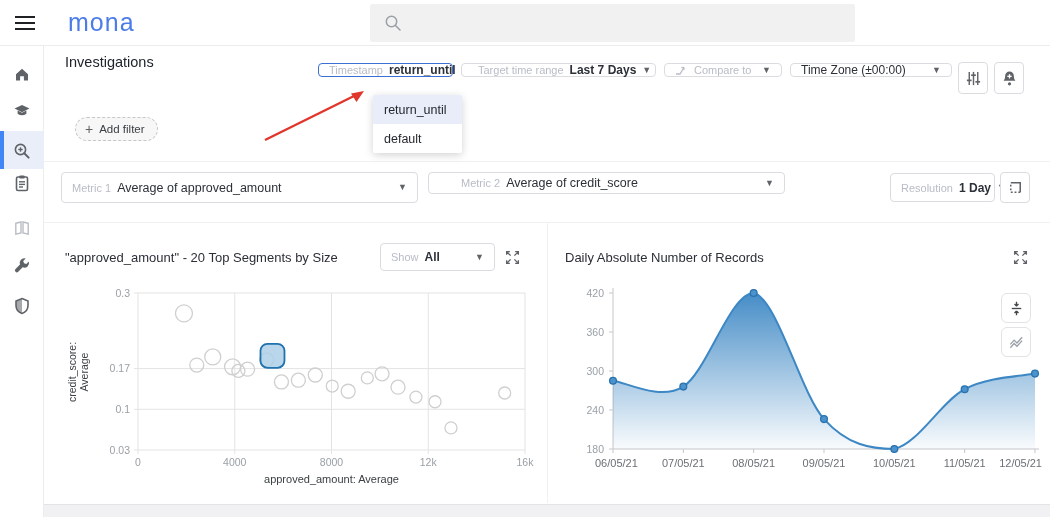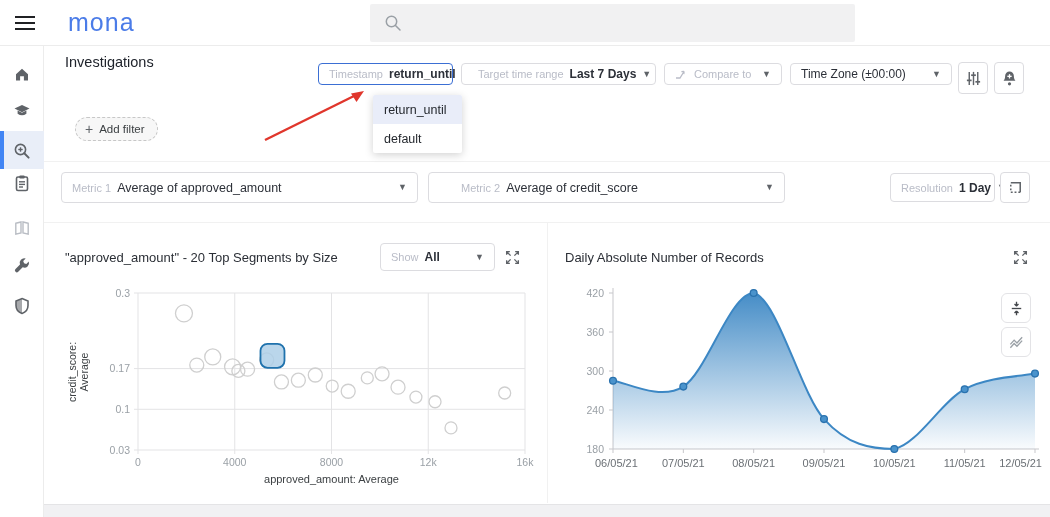--- a/index.html
+++ b/index.html
@@ -18,21 +18,21 @@
   
   #sidebar { left:0; top:46px; width:44px; height:471px; background:#fff; border-right:1px solid #ececec; z-index:4; }
   .side-icon { position:absolute; left:13px; width:18px; height:18px; cursor:pointer; }
   #side-active { position:absolute; left:0; top:85px; width:44px; height:38px; background:#e9eef8; }
   #side-active::before { content:""; position:absolute; left:0; top:0; width:4px; height:38px; background:#4285f4; }
 
   
   #main { left:44px; top:46px; width:1006px; height:458px; background:#fff; }
   #page-title { left:21px; top:8px; font-size:14.5px; font-weight:500; color:#20242c; }
 
-  .dd { position:absolute; height:22px; border:1px solid #dcdce0; border-radius:4px; background:#fff; display:flex; align-items:center; padding:0 10px; gap:6px; cursor:pointer; }
+  .dd { position:absolute; height:14px; border:1px solid #dcdce0; border-radius:4px; background:#fff; display:flex; align-items:center; padding:0 10px; gap:6px; cursor:pointer; }
   .dd .lbl { font-size:11px; color:#b9bcc7; white-space:nowrap; }
   .dd .val { font-size:12px; color:#2c3038; font-weight:600; white-space:nowrap; }
   .dd .caret { margin-left:auto; font-size:9px; color:#5f6368; line-height:1; }
   #dd-timestamp { left:274px; top:17px; width:135px; border:1.5px solid #3b6fd4; }
   #dd-target { left:417px; top:17px; width:195px; }
   #dd-compare { left:620px; top:17px; width:118px; }
   #dd-timezone { left:746px; top:17px; width:162px;justify-content:space-between; }
   .icon-btn { position:absolute; width:30px; height:32px; border:1px solid #dcdce0; border-radius:4px; background:#fff; display:flex; align-items:center; justify-content:center; cursor:pointer; }
   #btn-sliders { left:914px; top:16px; }
   #btn-bell { left:950px; top:16px; }
@@ -44,21 +44,21 @@
   #add-filter { left:31px; top:71px; height:24px; padding:0 12px 0 9px; border:1px dashed #c7c7c7; border-radius:13px; background:#f7f7f7; display:flex; align-items:center; gap:6px; font-size:11.5px; color:#3c4043; cursor:pointer; }
   #add-filter .plus { font-size:14px; color:#5f6368; line-height:1; }
 
   #arrow-annot { left:215px; top:38px; width:115px; height:62px; z-index:15; pointer-events:none; }
 
   .hdiv { position:absolute; left:0; width:1006px; height:1px; background:#f1f1f1; }
   #div1 { top:115px; } #div2 { top:176px; }
   #vdiv { position:absolute; left:503px; top:176px; width:1px; height:281px; background:#f1f1f1; }
 
   #dd-metric1 { left:17px; top:126px; width:357px; height:31px; }
-  #dd-metric2 { left:384px; top:126px; width:357px; height:31px;padding-left:32px; }
+  #dd-metric2 { left:384px; top:126px; width:357px; height:22px;padding-left:32px; }
   .dd .val-n { font-size:12.5px; color:#2c3038; font-weight:500; white-space:nowrap; }
   #dd-resolution { left:846px; top:127px; width:105px; height:29px; }
   #btn-region { left:956px; top:126px; height:31px; }
 
   .chart-title { position:absolute; font-size:13px; color:#2b2f36; }
   #lc-title { left:21px; top:204px; }
   #rc-title { left:521px; top:204px; }
   #dd-show { left:336px; top:197px; width:115px; height:28px; }
   .expand { position:absolute; width:17px; height:17px; cursor:pointer; }
   #expand-l { left:460px; top:203px; }

